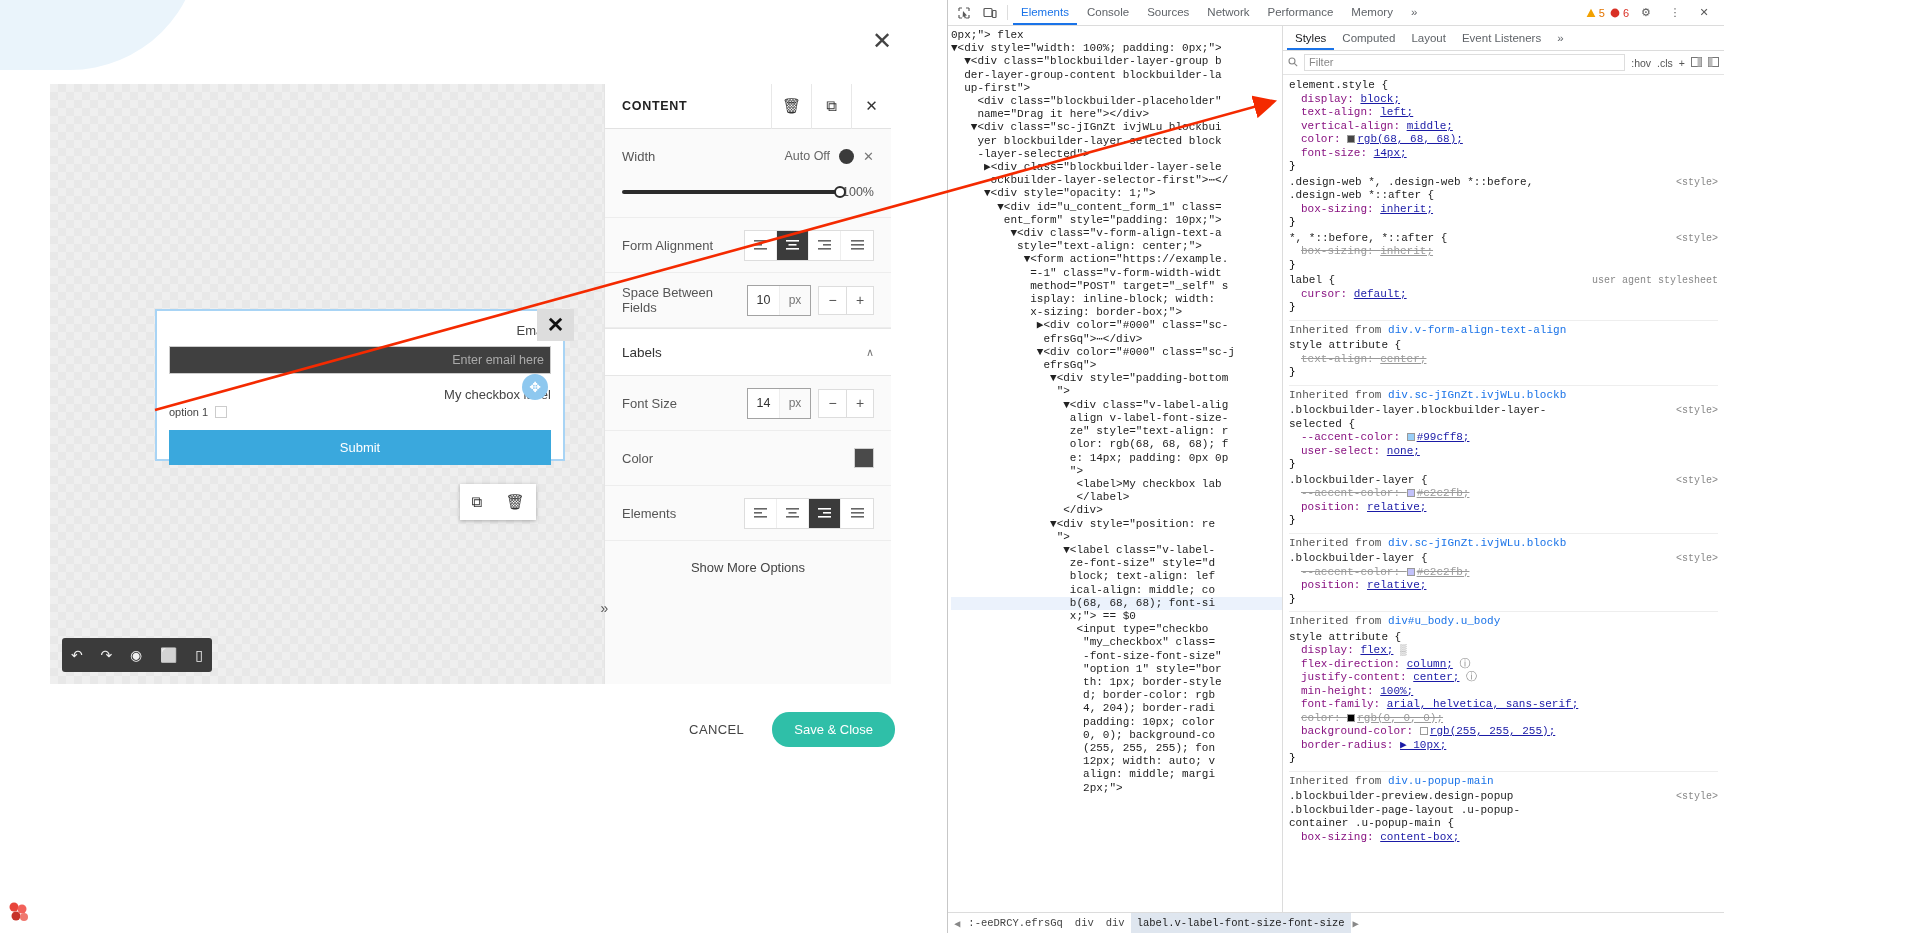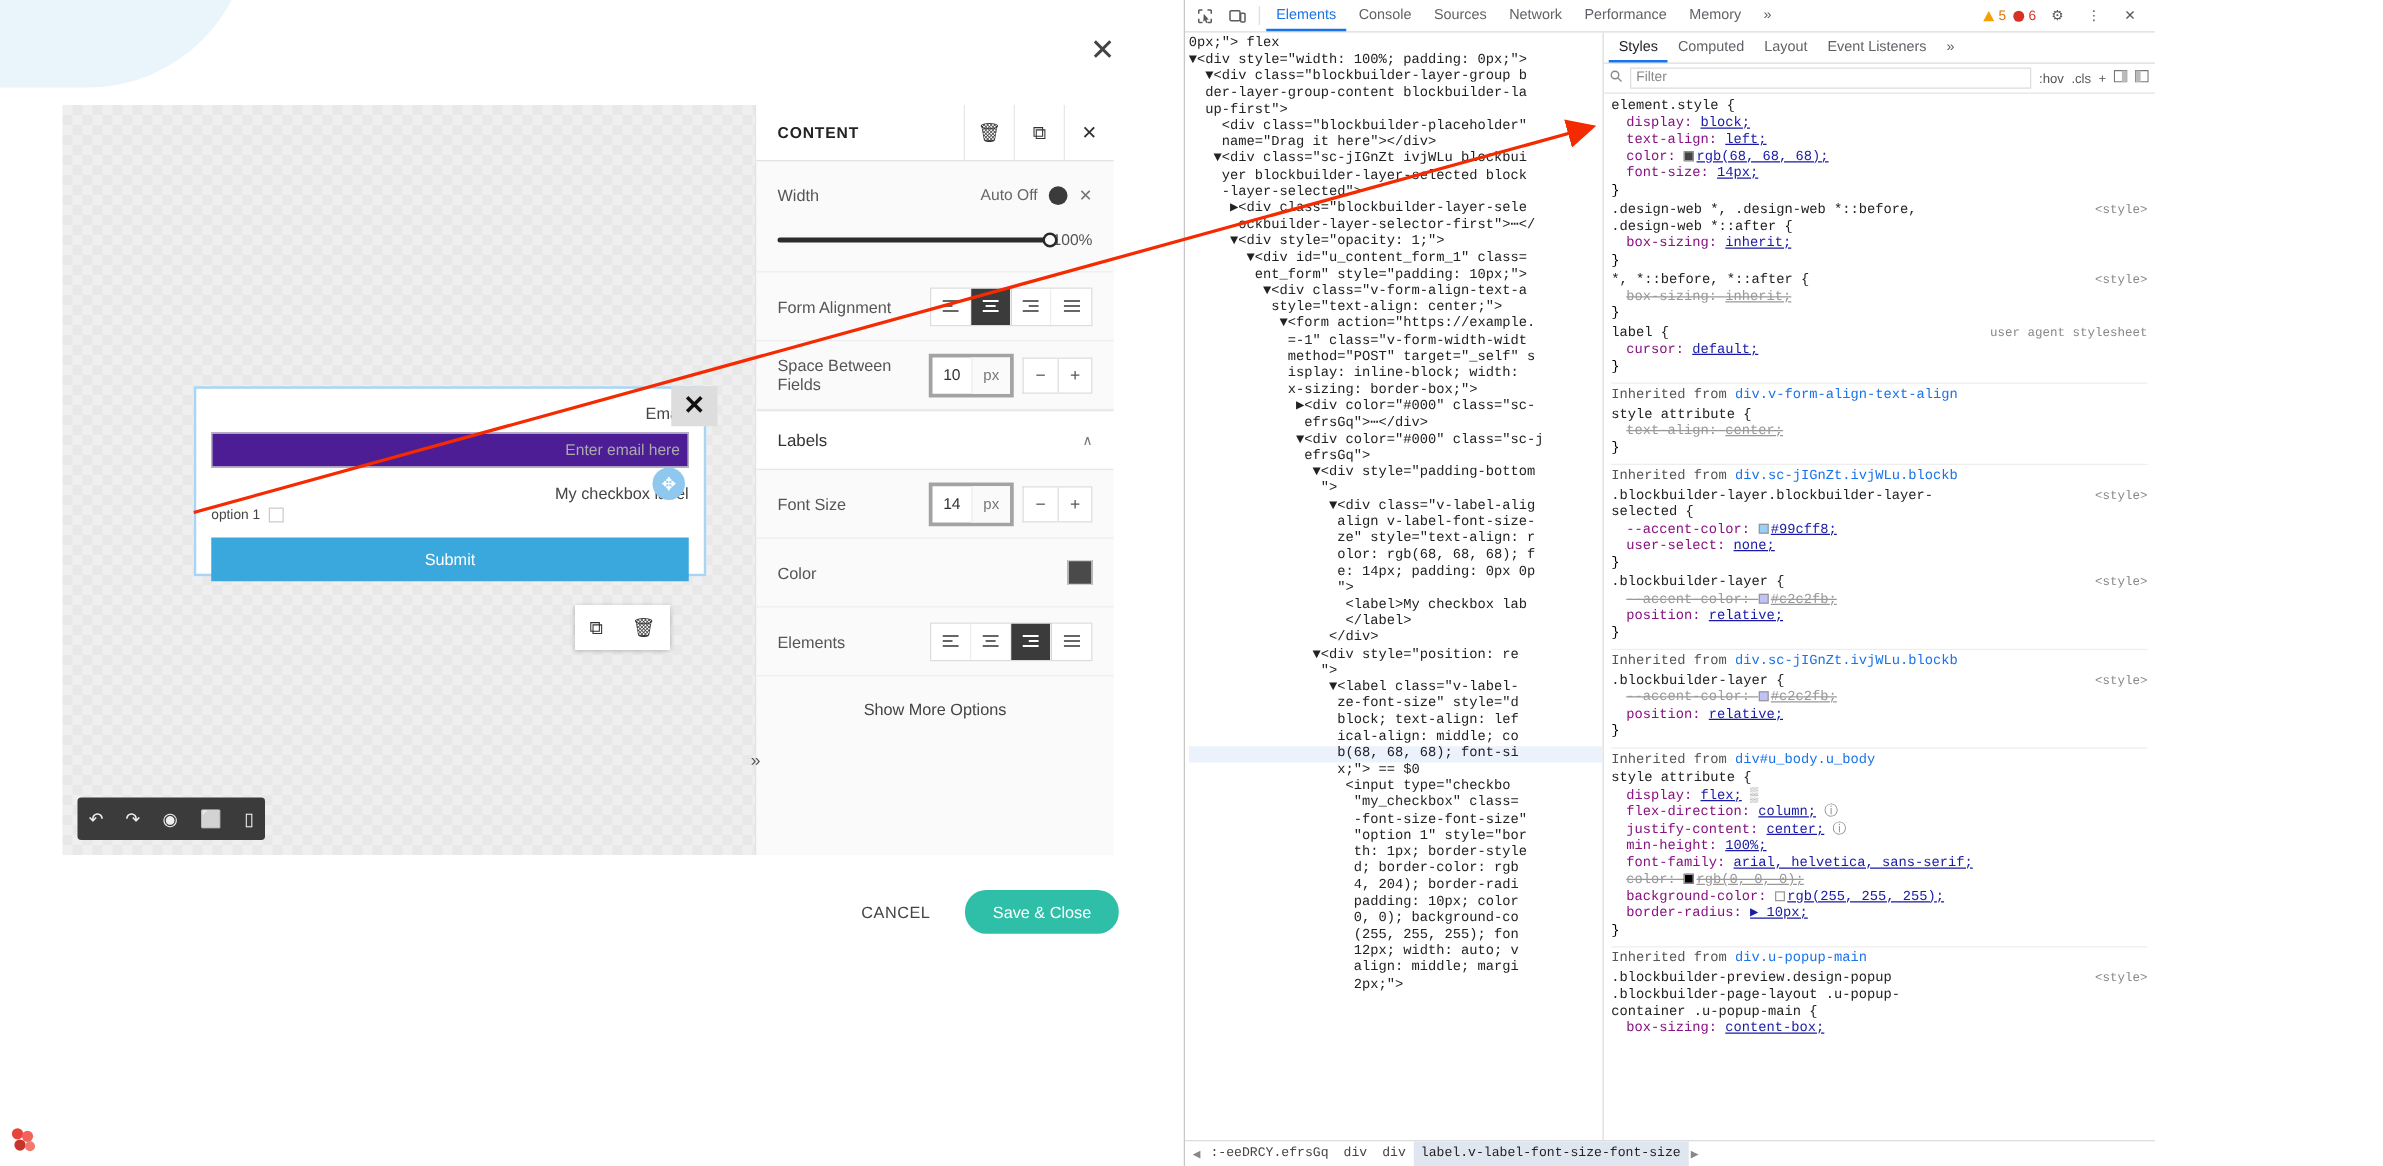--- a/index.html
+++ b/index.html
@@ -54,21 +54,21 @@
     text-align: right;
     font-size: 13px; color: #444;
     padding-right: 2px;
     margin-top: 2px;
   }
   .email-input {
     display: block; width: 100%;
     margin-top: 8px;
     height: 28px;
     border: 1px solid #ccc;
-    background: #4c1d95;
+    background: #404040;
     text-align: right;
     font-size: 12.5px; color: #aaa;
     padding: 0 6px;
     line-height: 26px;
   }
   .cb-label-right { margin-bottom: 2px; text-align: right; }
   .cb-opt-line {
     display: flex; align-items: center; gap: 7px;
     margin-top: 4px;
     font-size: 11px; color: #444;
@@ -187,21 +187,21 @@
     display: flex; align-items: center; justify-content: center;
     border-right: 1px solid #eee;
     cursor: pointer;
   }
   .seg div:last-child { border-right: none; }
   .seg div.on { background: #3b3b3b; }
   .seg div.on svg rect { fill: #fff; }
   .seg svg rect { fill: #666; }
 
   .num {
-    display: flex; align-items: center; border: 3px solid #a3a3a3; background: #fff;
+    display: flex; align-items: center; border: 1px solid #a3a3a3; background: #fff;
   }
   .num .v {
     width: 31px; height: 29px; line-height: 29px;
     text-align: center; font-size: 12.5px; color: #333;
   }
   .num .u {
     width: 31px; height: 29px; line-height: 29px;
     text-align: center; font-size: 12px; color: #777;
     border-left: 1px solid #eee; background: #fafafa;
   }
@@ -638,20 +638,21 @@
                 <rect x="0.5" y="0.5" width="10" height="9" stroke="#777" stroke-width="1" fill="none"></rect>
                 <rect x="0.5" y="0.5" width="4" height="9" fill="#bbb"></rect>
               </svg>
           </span>
         </div>
         <div class="sty-body" id="sty-body">
             <div class="rule">
               <div><span class="sel-name">element.style {</span></div>
               <div class="prop">display: <span class="val">block;</span></div>
               <div class="prop">text-align: <span class="val">left;</span></div>
+              <div class="prop">vertical-align: <span class="val">middle;</span></div>
               <div class="prop">color: <span class="cbox" style="background: rgb(68, 68, 68);"></span><span class="val">rgb(68, 68, 68);</span></div>
               <div class="prop">font-size: <span class="val">14px;</span></div>
               <div>}</div>
             </div>
             <div class="rule">
               <div><span class="orig">&lt;style&gt;</span><span class="sel-name">.design-web *, .design-web *::before,</span></div>
               <div class="sel-name">.design-web *::after {</div>
               <div class="prop">box-sizing: <span class="val">inherit;</span></div>
               <div>}</div>
             </div>

